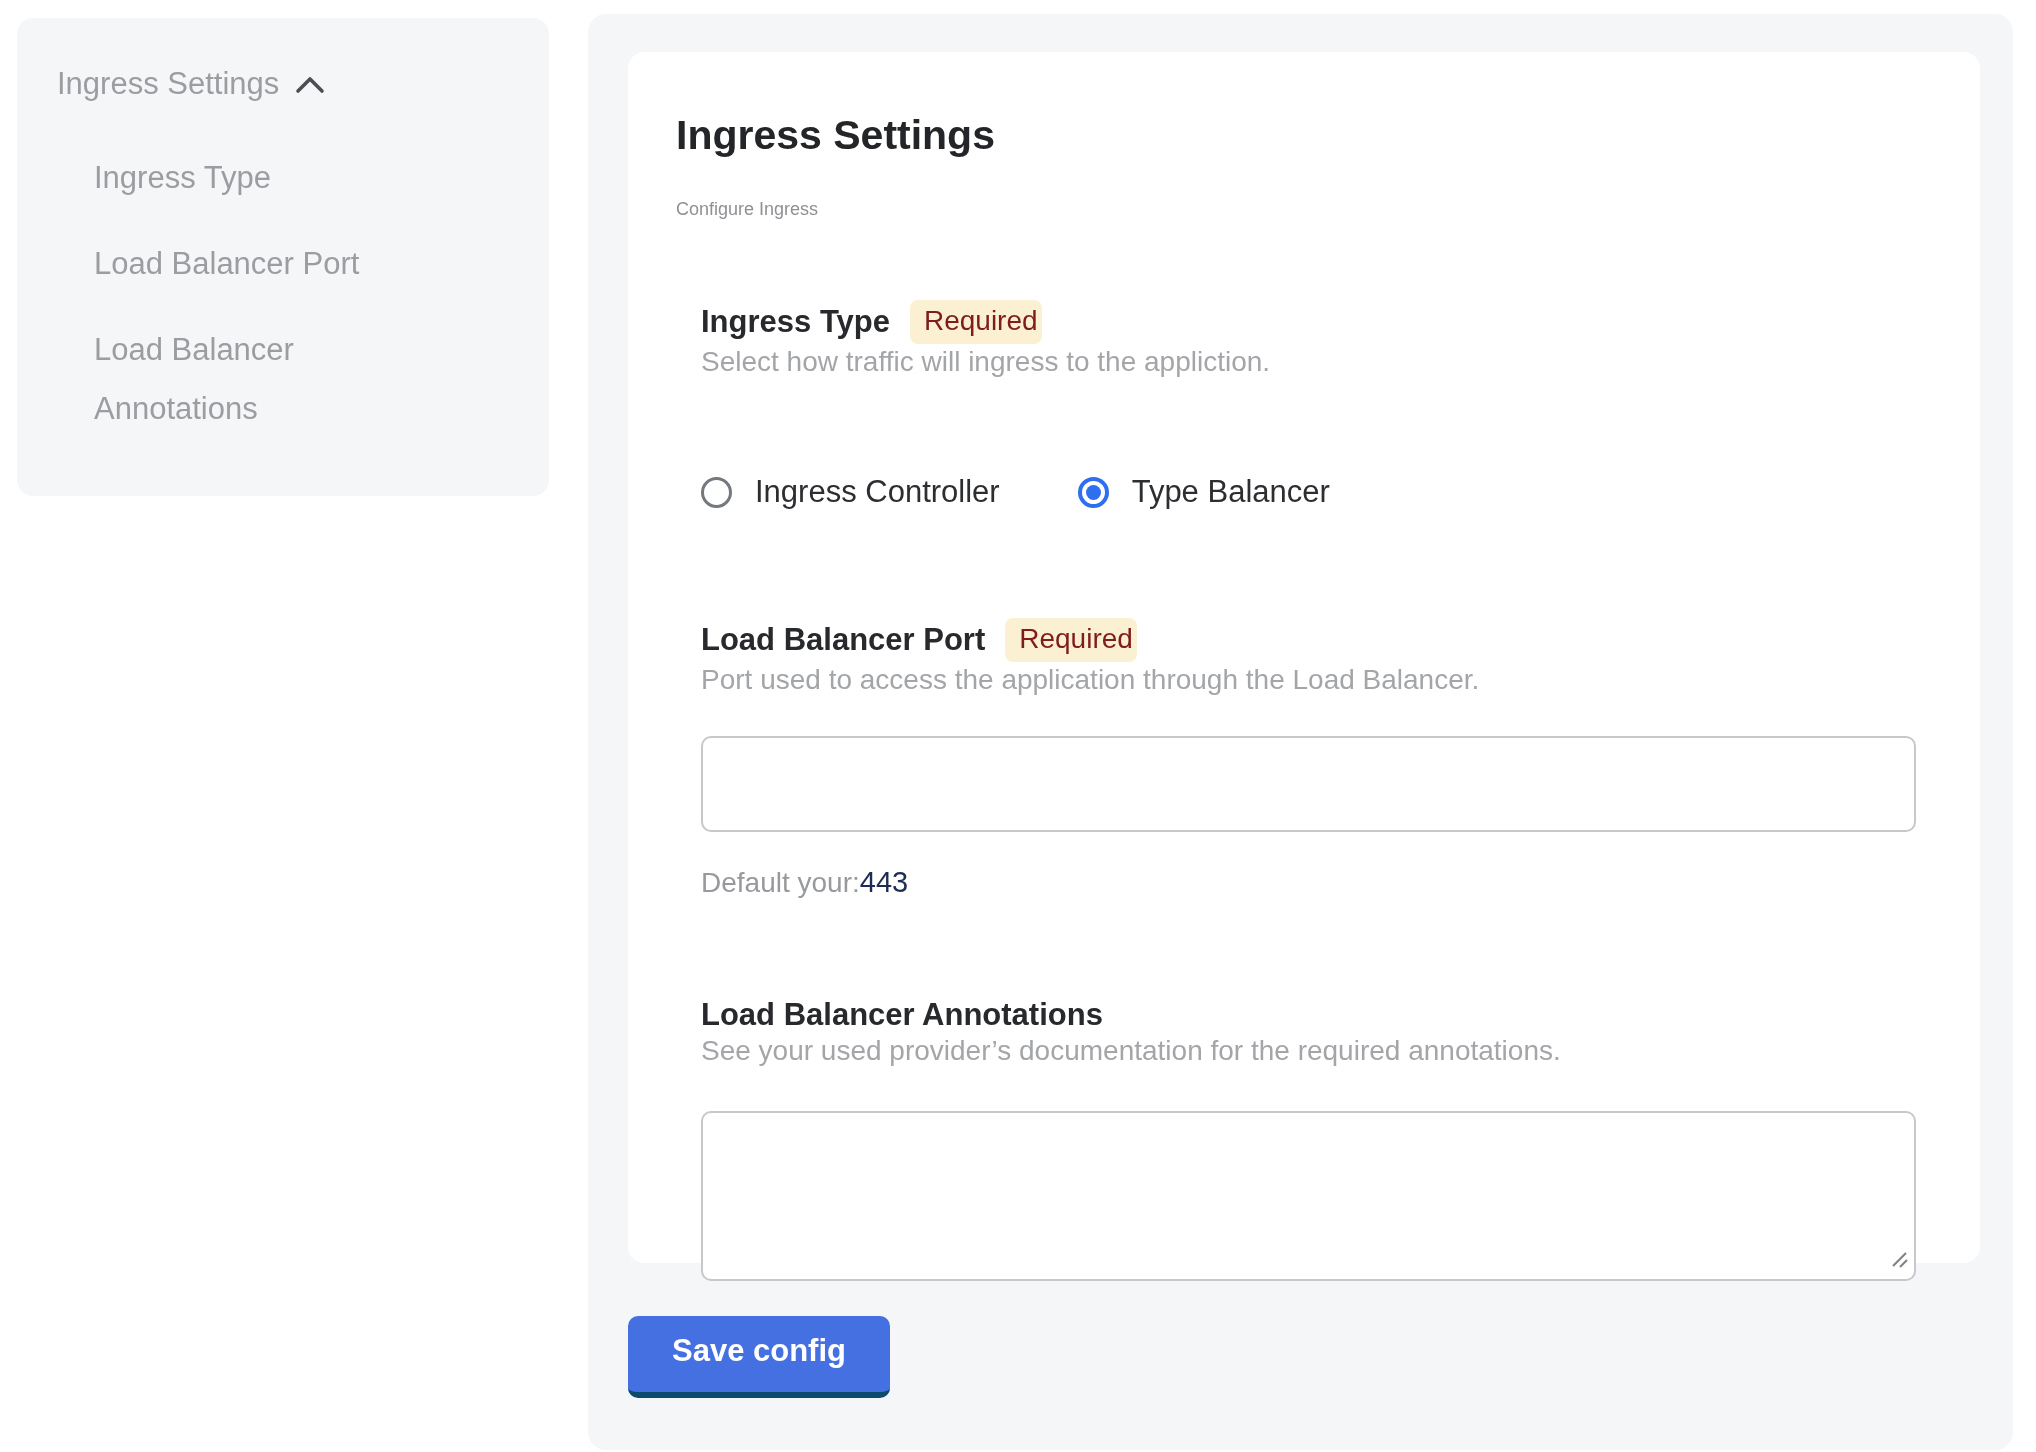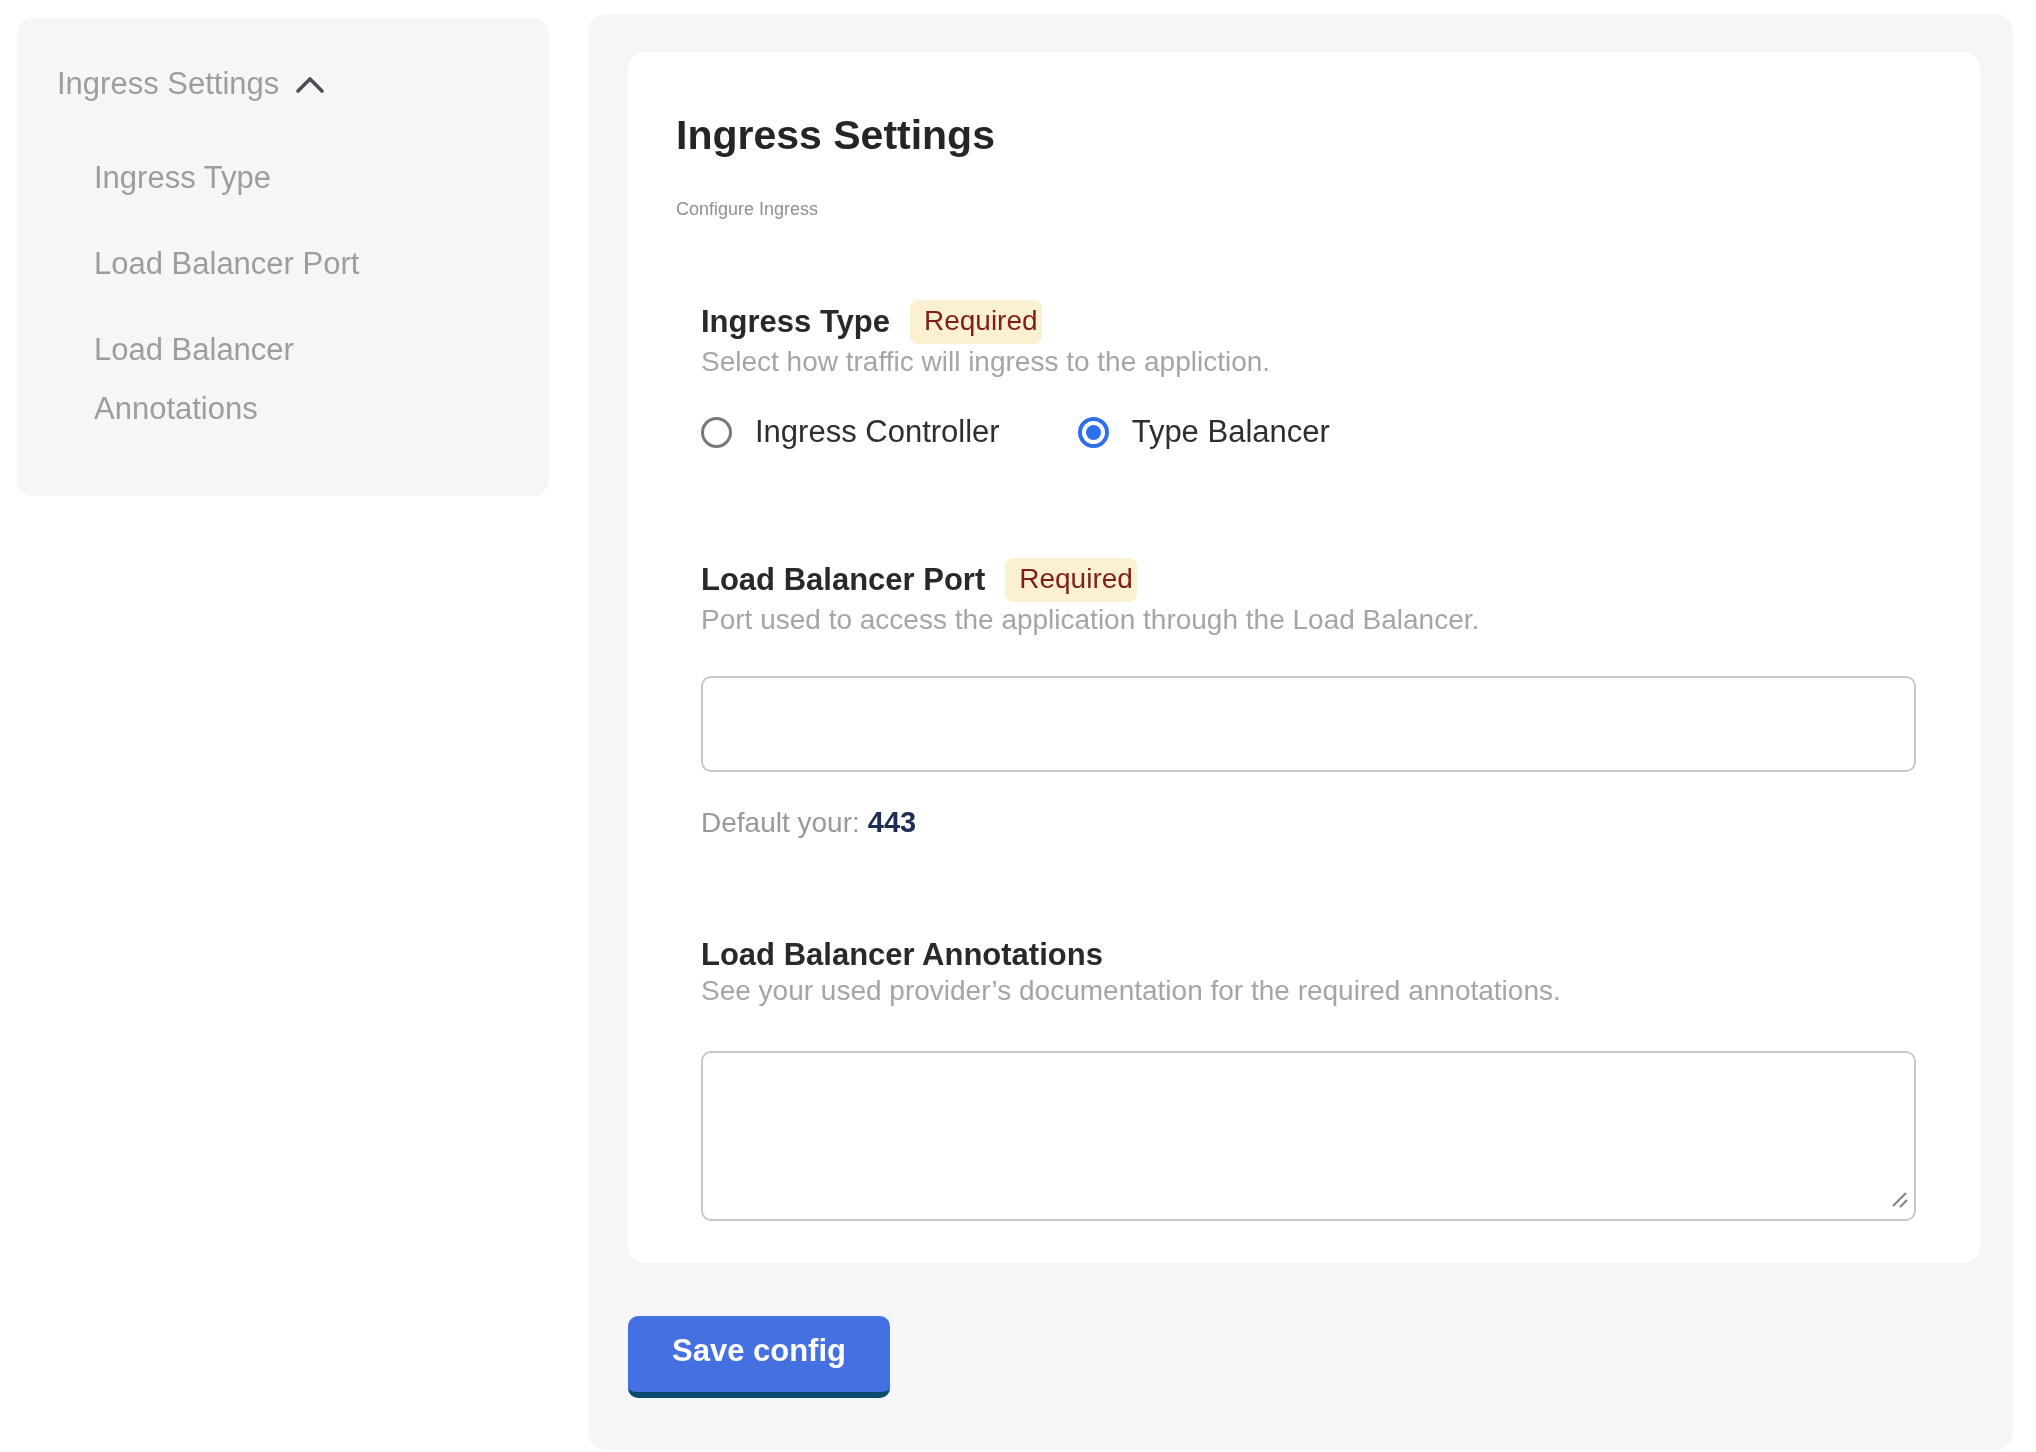--- a/index.html
+++ b/index.html
@@ -90,21 +90,21 @@
     border-radius: 8px;
   }
   .section-desc {
     margin-top: 2px;
     font-size: 28px;
     color: #a3a5a8;
   }
 
   
   .radio-row {
-    margin-top: 36px;
+    margin-top: 96px;
     display: flex;
     align-items: center;
     gap: 78px;
   }
   .radio-option {
     display: flex;
     align-items: center;
     gap: 23px;
     font-size: 31px;
     font-weight: 500;
@@ -145,23 +145,22 @@
     color: #27292c;
     outline: none;
   }
   .default-line {
     margin-top: 34px;
     font-size: 28px;
     color: #97999d;
   }
   .default-value {
     color: #1d2c52;
-    font-weight: 700;
+    font-weight: 400;
     font-size: 29px;
-    margin-left: 8px;
   }
 
   .textarea-wrap {
     position: relative;
     margin-top: 44px;
     width: 1215px;
     height: 170px;
   }
   .field-textarea {
     width: 100%;

